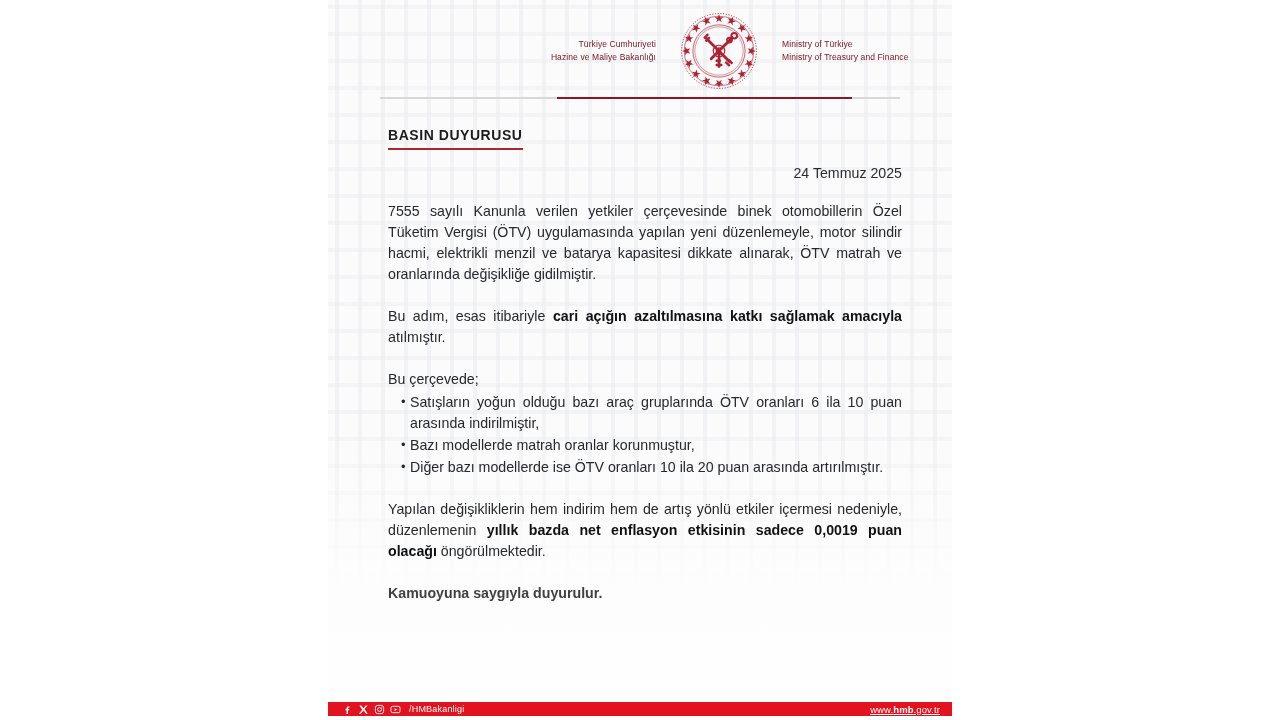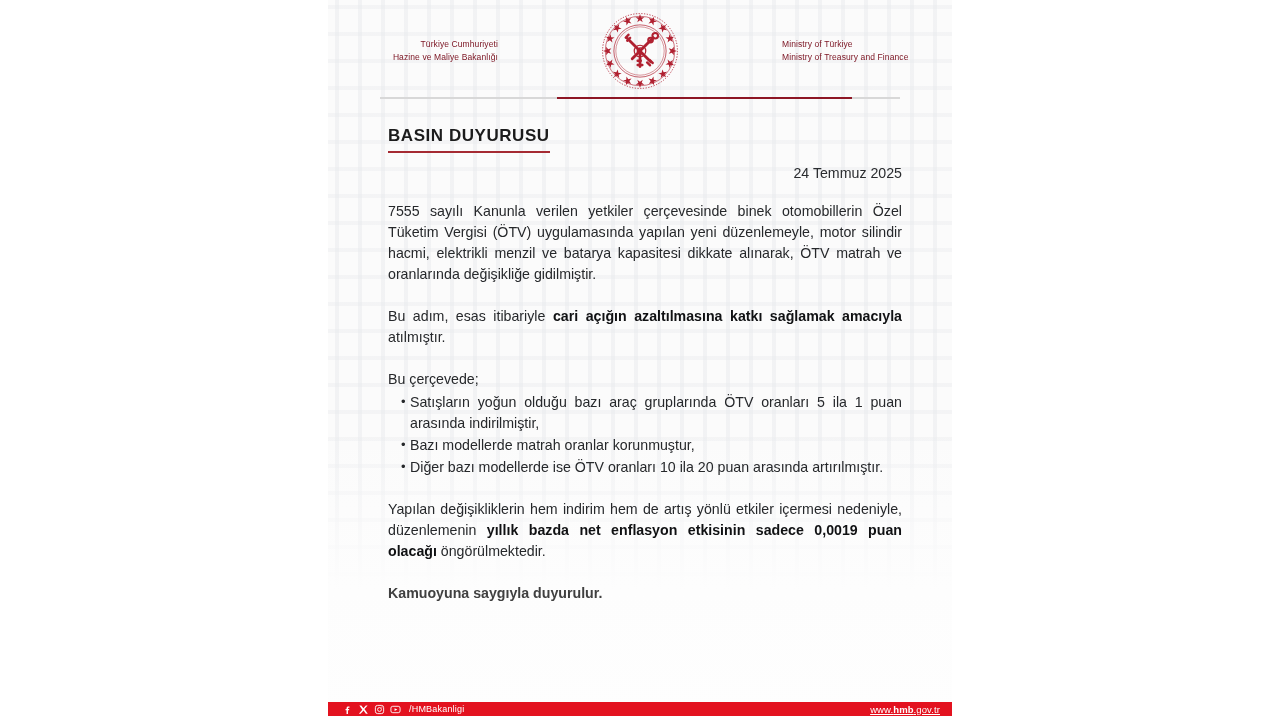--- a/index.html
+++ b/index.html
@@ -52,21 +52,21 @@
     z-index: 2;
   }
 
   
   .masthead {
     position: absolute;
     left: 0; right: 0; top: 12px;
     height: 78px;
     display: flex;
     align-items: center;
-    justify-content: space-between;
+    justify-content: flex-end;
     gap: 12px;
   }
   .mast-tr {
     width: 182px;
     text-align: right;
     padding-right: 12px;
     color: #7a1220;
     font-size: 8.5px;
     line-height: 13px;
     letter-spacing: .1px;
@@ -101,21 +101,21 @@
     top: 0; height: 2px;
     background: #8e1725;
   }
 
   
   .title-wrap {
     position: absolute;
     left: 60px; top: 126px;
   }
   .doc-title {
-    font-size: 17px;
+    font-size: 14px;
     font-weight: bold;
     letter-spacing: .55px;
     color: #1c1c1c;
     display: inline-block;
     padding-bottom: 5px;
   }
   .title-rule {
     height: 2px;
     background: #a52a32;
     width: 100%;
@@ -324,21 +324,21 @@
 
         <p class="doc-date">24 Temmuz 2025</p>
 
         <p class="para">7555 sayılı Kanunla verilen yetkiler çerçevesinde binek otomobillerin Özel Tüketim Vergisi (ÖTV) uygulamasında yapılan yeni düzenlemeyle, motor silindir hacmi, elektrikli menzil ve batarya kapasitesi dikkate alınarak, ÖTV matrah ve oranlarında değişikliğe gidilmiştir.</p>
 
         <p class="para"><span>Bu adım, esas itibariyle </span><b>cari açığın azaltılmasına katkı sağlamak amacıyla</b><span> atılmıştır.</span></p>
 
         <p class="lead-in">Bu çerçevede;</p>
 
         <ul class="bullets">
-          <li>Satışların yoğun olduğu bazı araç gruplarında ÖTV oranları 5 ila 1 puan arasında indirilmiştir,</li>
+          <li>Satışların yoğun olduğu bazı araç gruplarında ÖTV oranları 6 ila 10 puan arasında indirilmiştir,</li>
           <li>Bazı modellerde matrah oranlar korunmuştur,</li>
           <li>Diğer bazı modellerde ise ÖTV oranları 10 ila 20 puan arasında artırılmıştır.</li>
         </ul>
 
         <p class="para"><span>Yapılan değişikliklerin hem indirim hem de artış yönlü etkiler içermesi nedeniyle, düzenlemenin </span><b>yıllık bazda net enflasyon etkisinin sadece 0,0019 puan olacağı</b><span> öngörülmektedir.</span></p>
 
         <p class="closing">Kamuoyuna saygıyla duyurulur.</p>
       </div>
 
     </div>

